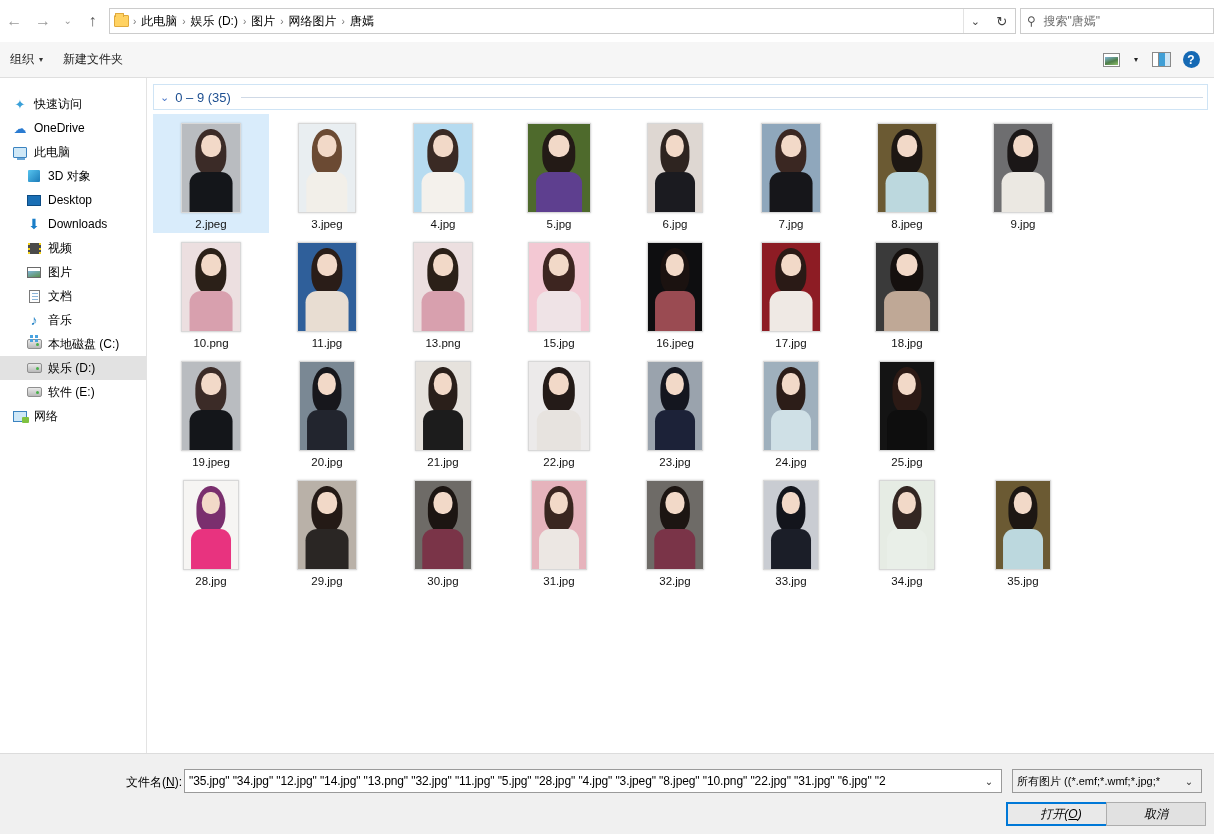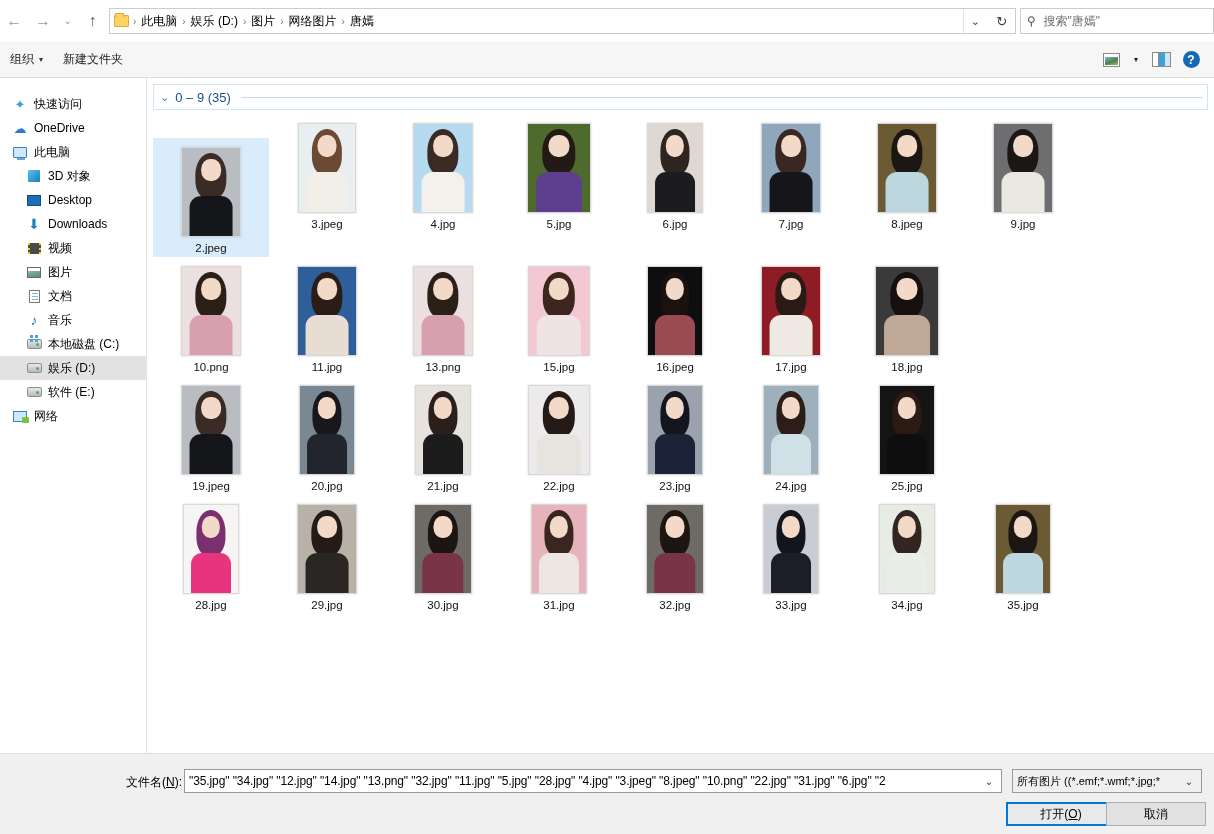--- a/index.html
+++ b/index.html
@@ -132,21 +132,21 @@
   .group-chevron { color: #4a77c8; font-size: 11px; margin-right: 6px; }
   .group-title { color: #1d4f91; font-size: 13px; white-space: nowrap; }
   .group-rule { flex: 1 1 auto; height: 1px; background: #cfd9e6; margin-left: 10px; margin-right: 4px; }
 
   .grid { position: absolute; left: 6px; top: 36px; width: 1050px; }
   .grid-row { display: flex; }
   .cell {
     width: 116px; height: 119px; display: flex; flex-direction: column;
     align-items: center; justify-content: flex-start; padding-top: 6px;
   }
-  .cell.selected { background: #d9ecfb; margin-top: 24px; }
+  .cell.selected { background: #d9ecfb; }
   .thumb-wrap { height: 93px; display: flex; align-items: flex-end; justify-content: center; }
   .thumb {
     border: 1px solid #d8d8d8; background: #efefef;
     box-shadow: 0 0 2px rgba(0,0,0,.18);
     position: relative; overflow: hidden;
   }
   .thumb .face {
     position: absolute; left: 50%; transform: translateX(-50%); top: 12%;
     width: 34%; height: 26%; background: #f2d9c8; border-radius: 45%;
   }
@@ -183,21 +183,21 @@
   .fn-caret { width: 16px; text-align: center; color: #333; font-size: 10px; flex: 0 0 16px; }
   .filter-select {
     position: absolute; left: 1012px; top: 769px; width: 190px; height: 24px;
     border: 1px solid #9a9a9a; background: #f0f0f0;
     display: flex; align-items: center; padding: 0 4px; overflow: hidden;
   }
   .filter-text { flex: 1 1 auto; font-size: 11px; color: #000; white-space: nowrap; overflow: hidden; }
   .btn {
     position: absolute; top: 802px; height: 24px; width: 110px;
     display: flex; align-items: center; justify-content: center;
-    font-size: 12px; background: #e1e1e1; border: 1px solid #adadad; color: #000;
+    font-size: 12px; background: #e1e1e1; border: 1px solid #adadad; color: #000; font-style: italic;
   }
   .btn.primary { left: 1006px; background: #e9e9e9; border: 2px solid #0078d7; }
   .btn.cancel { left: 1106px; width: 100px; }
   .u { text-decoration: underline; }
 </style>
 </head>
 <body>
 
 <div id="root">
 

